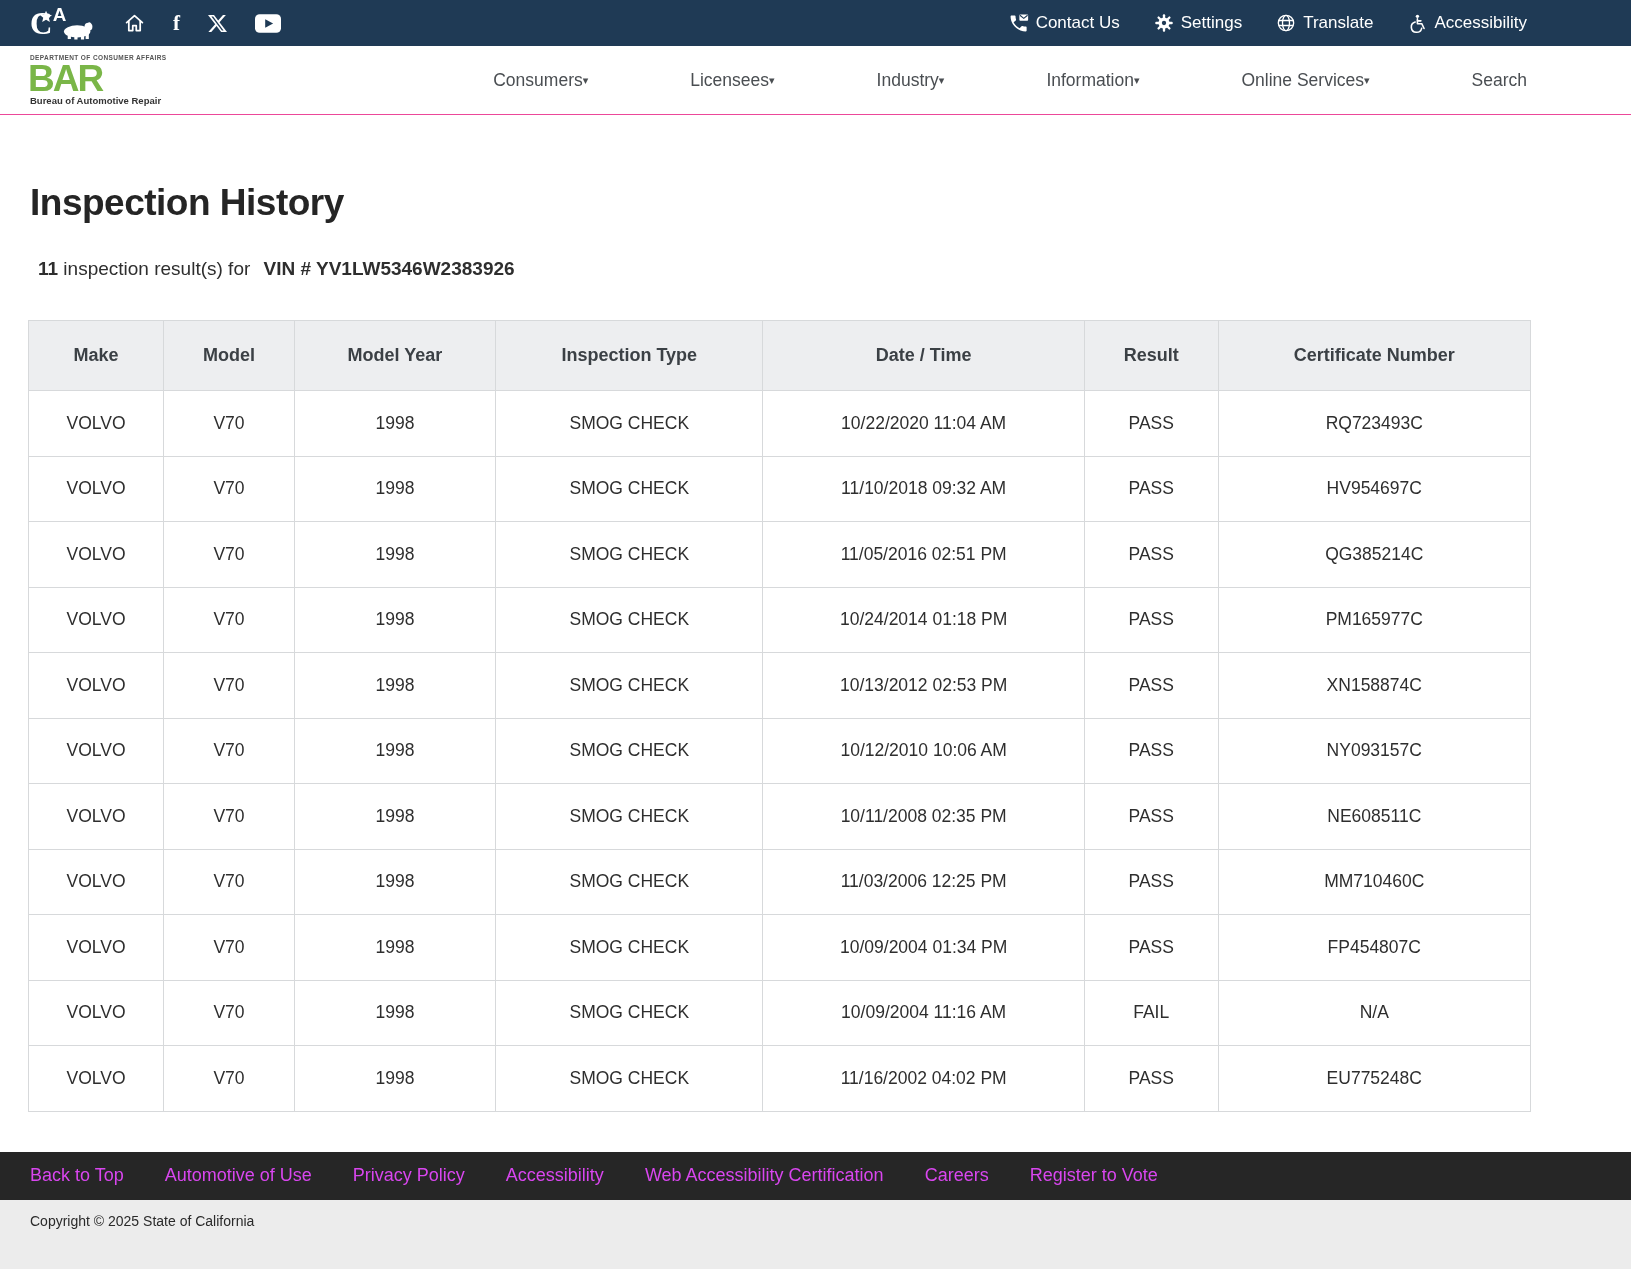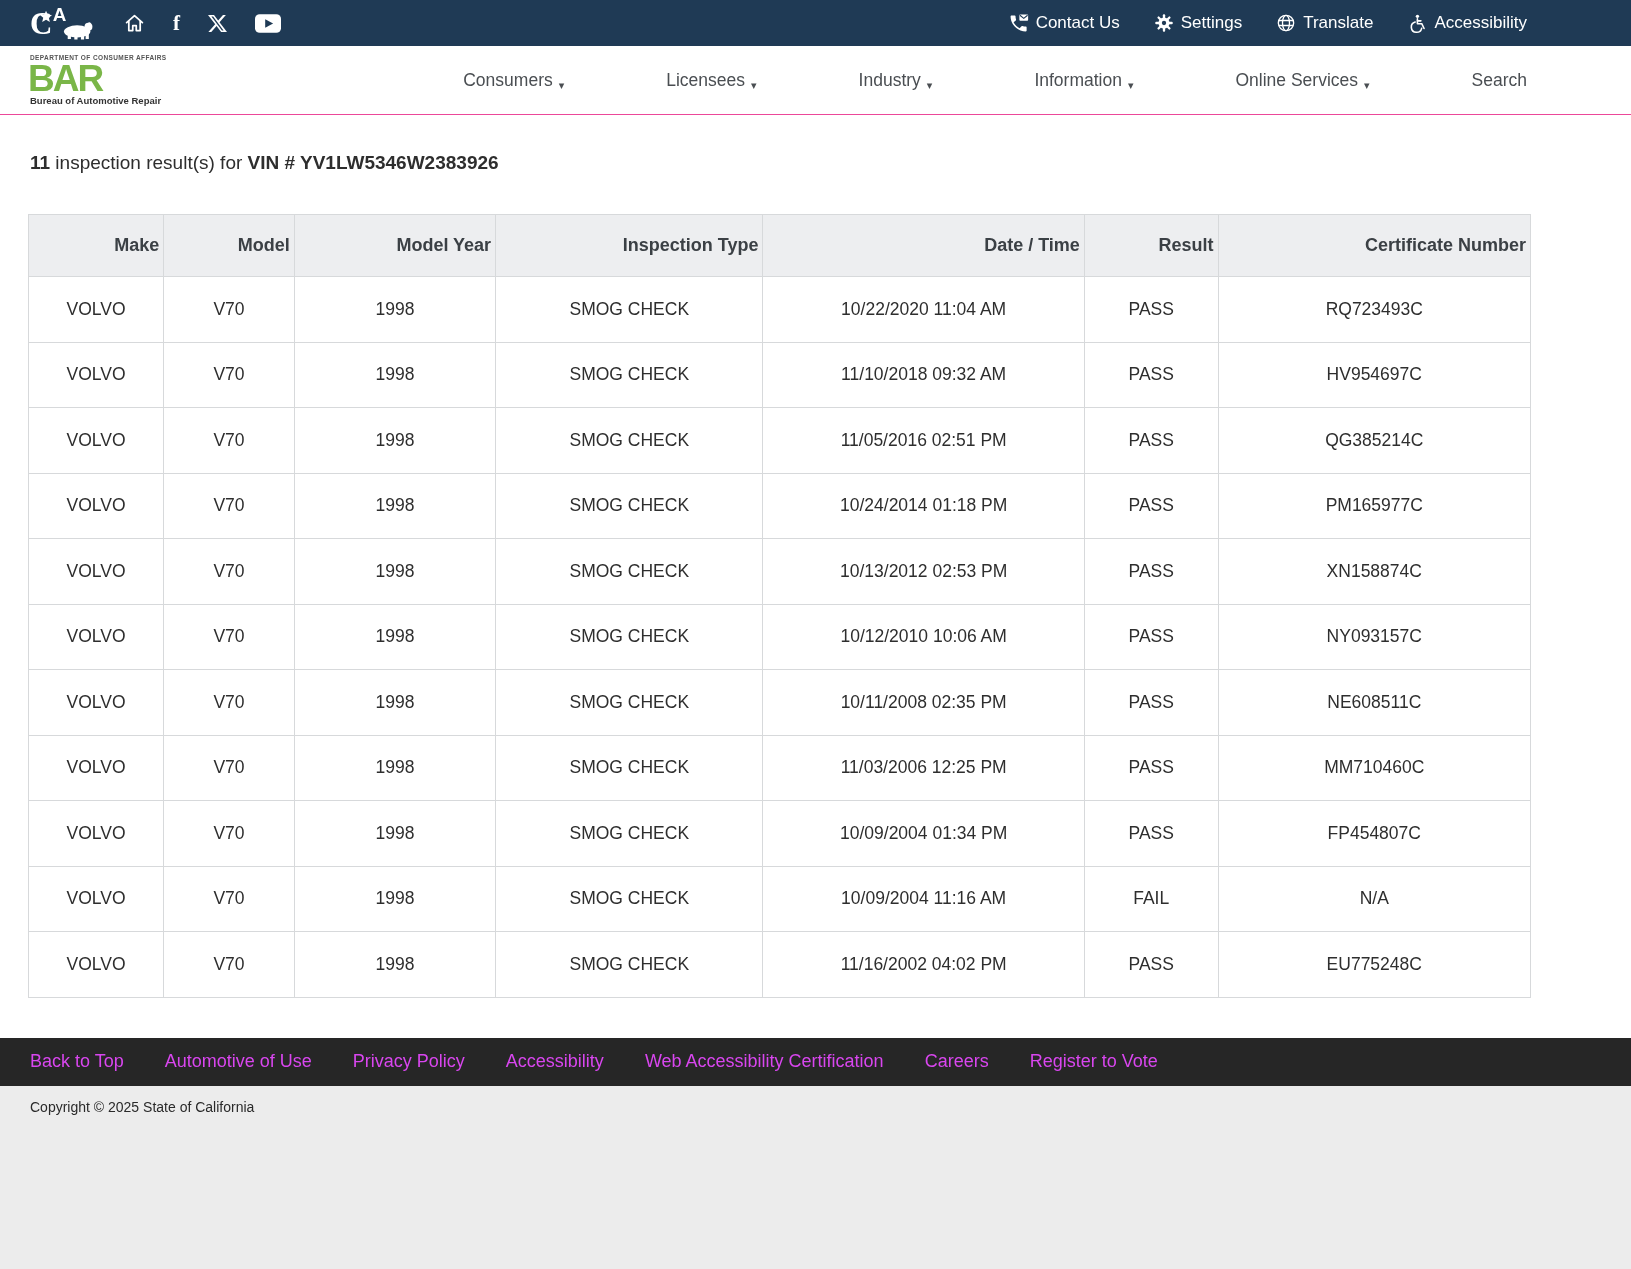--- a/index.html
+++ b/index.html
@@ -42,43 +42,43 @@
   .bar-logo{display:flex;flex-direction:column;line-height:1;text-decoration:none;color:#333;}
   .bar-logo .dept{font-size:6.5px;letter-spacing:.4px;color:#555;font-weight:700;}
   .bar-logo .acronym{
     font-size:37px;font-weight:800;color:var(--green);
     letter-spacing:-2px;margin:-1px 0 0 -2px;font-family:"Liberation Sans",sans-serif;
   }
   .bar-logo .bureau{font-size:9.5px;color:#333;font-weight:700;margin-top:-1px;}
   .main-nav{display:flex;align-items:center;margin-left:auto;gap:102px;}
   .main-nav a{
     color:var(--nav-gray);text-decoration:none;font-size:17.5px;
-    display:inline-flex;align-items:flex-end;gap:6px;white-space:nowrap;
+    display:inline-flex;align-items:center;white-space:nowrap;
   }
   .caret{font-size:11px;color:var(--nav-gray);line-height:1;}
 
   
   .main{padding:0 100px 0 28px;flex:0 0 auto;}
   .page-title{
     margin:69px 0 0 2px;font-size:37px;font-weight:700;color:#252525;
     letter-spacing:-.5px;line-height:1;
   }
   .subtitle{margin:37px 0 0 2px;font-size:19px;color:#2e2e2e;}
-  .subtitle .b{font-weight:700;}
+  .subtitle .b{font-weight:700;margin-left:8px;}
 
   table.inspection{
     width:100%;margin-top:40px;border-collapse:collapse;table-layout:fixed;
     font-size:17.5px;color:#2e2e2e;
   }
   table.inspection th,table.inspection td{
     border:1px solid var(--border-gray);text-align:center;vertical-align:middle;
     padding:0 4px;overflow:hidden;
   }
   table.inspection th{
-    background:var(--thead-gray);height:62px;font-size:18px;font-weight:700;color:#3b4045;text-align:right;
+    background:var(--thead-gray);height:70px;font-size:18px;font-weight:700;color:#3b4045;
   }
   table.inspection td{height:65.5px;background:#fff;}
 
   
   .footer-bar{
     margin-top:40px;height:48px;background:var(--footer-dark);
     display:flex;align-items:center;gap:41px;padding:0 30px;flex:0 0 auto;
   }
   .footer-bar a{color:#d946ef;text-decoration:none;font-size:18px;white-space:nowrap;}
   .copyright-strip{
@@ -206,20 +206,21 @@
       <span>Online Services</span>
       <span class="caret">▾</span>
     </a>
     <a href="#">
       <span>Search</span>
     </a>
   </nav>
 </div>
 
 <div class="main">
+  <h1 class="page-title">Inspection History</h1>
   <p class="subtitle"><span class="b">11</span><span> inspection result(s) for </span><span class="b">VIN # YV1LW5346W2383926</span></p>
 
   <table class="inspection">
     <colgroup>
       <col style="width:9%">
         <col style="width:8.7%">
         <col style="width:13.4%">
       <col style="width:17.8%">
         <col style="width:21.4%">
         <col style="width:8.9%">

